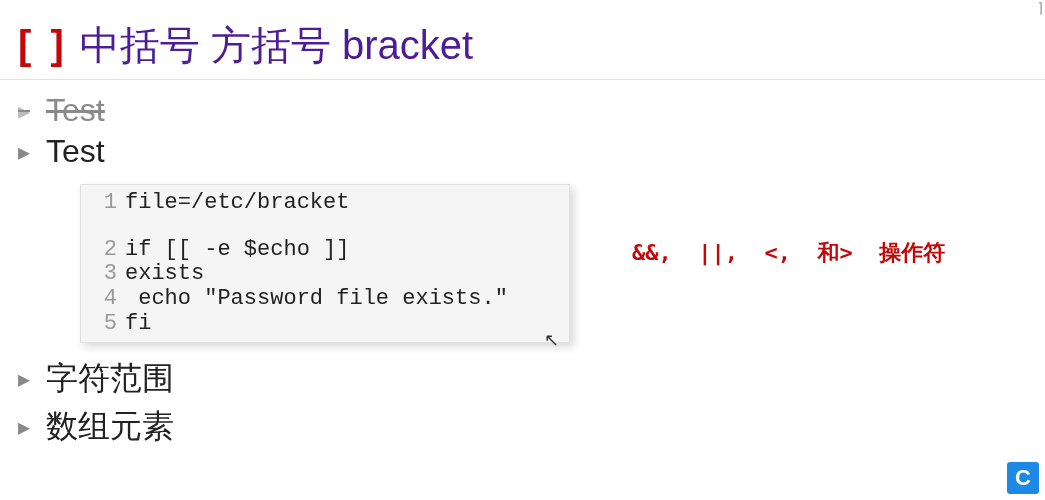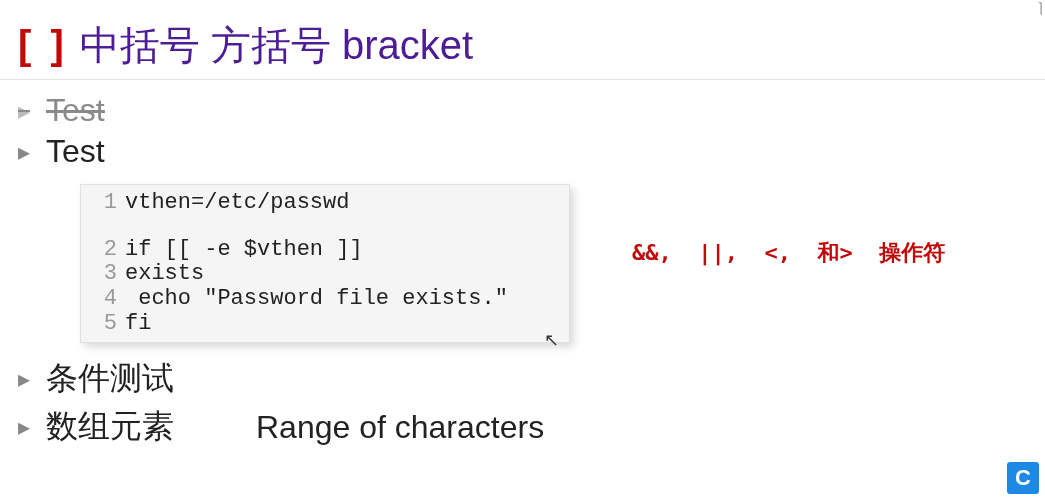--- a/index.html
+++ b/index.html
@@ -150,50 +150,49 @@
   </div>
 
   <div class="item-row">
     <span class="bullet">▸</span>
     <span class="item-en">Test</span>
   </div>
 
   <div class="code-block">
     <div class="code-line">
         <span class="lineno">1</span>
-        <span class="code-text">vthen=/etc/passwd</span>
+        <span class="code-text">file=/etc/bracket</span>
       </div>
     <div class="code-gap"></div>
     <div class="code-line">
         <span class="lineno">2</span>
-        <span class="code-text">if [[ -e $vthen ]]</span>
+        <span class="code-text">if [[ -e $echo ]]</span>
       </div>
     <div class="code-line">
         <span class="lineno">3</span>
         <span class="code-text">exists</span>
       </div>
     <div class="code-line">
         <span class="lineno">4</span>
         <span class="code-text"> echo "Password file exists."</span>
       </div>
     <div class="code-line">
         <span class="lineno">5</span>
         <span class="code-text">fi</span>
       </div>
   </div>
 
   <div class="item-row">
     <span class="bullet">▸</span>
-    <span class="item-cn">条件测试</span>
+    <span class="item-cn">字符范围</span>
   </div>
 
   <div class="item-row">
     <span class="bullet">▸</span>
     <span class="item-cn">数组元素</span>
-    <span class="item-en">Range of characters</span>
   </div>
 
 </div>
 
 <div class="operators">&amp;&amp;,  ||,  &lt;,  和&gt;  操作符</div>
 
 <div class="cursor">↖</div>
 
 <div class="logo-corner">C</div>
 

